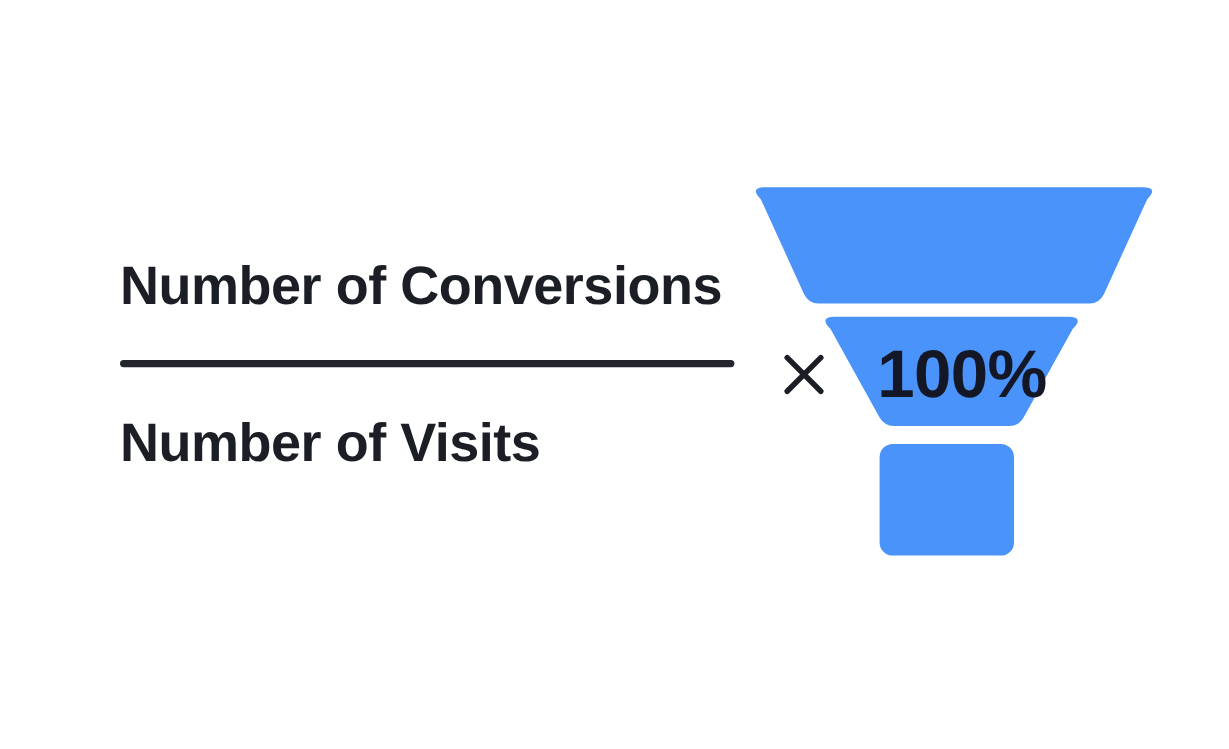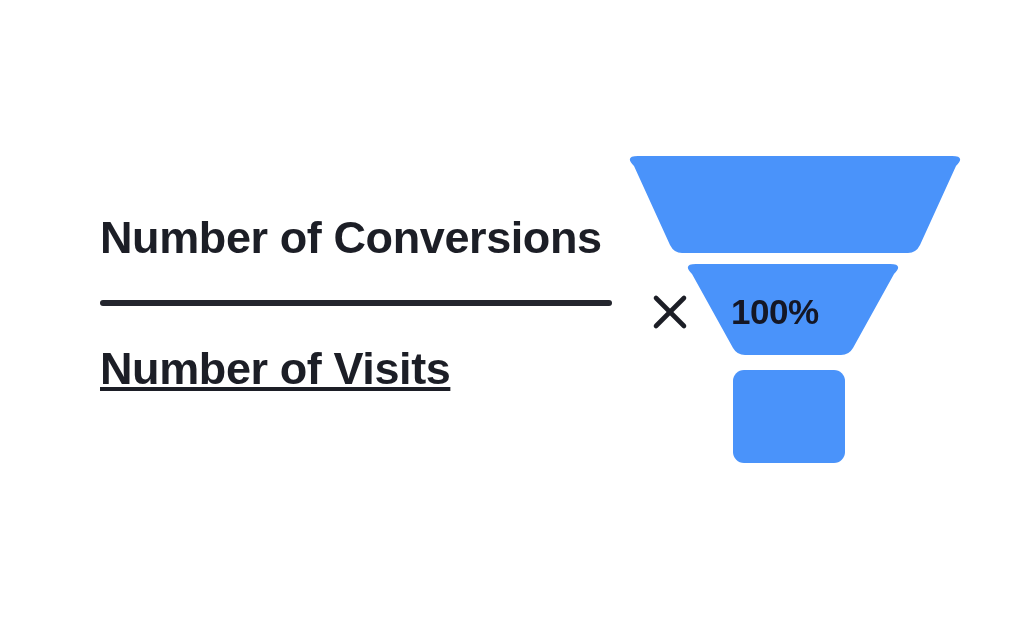--- a/index.html
+++ b/index.html
@@ -46,21 +46,20 @@
     color: #1c1e26;
     white-space: nowrap;
   }
 
   .fraction-numerator {
     top: 0px;
   }
 
   .fraction-denominator {
     top: 131px;
-    text-decoration: underline;
   }
 
   .fraction-bar {
     position: absolute;
     left: 0px;
     top: 88px;
     width: 512px;
     height: 6px;
     background: #24262e;
     border-radius: 3px;
@@ -94,21 +93,21 @@
 
   
   .funnel-percent-label {
     position: absolute;
     left: 731px;
     top: 287px;
     width: 130px;
     height: 50px;
     font-family: "Liberation Sans", sans-serif;
     font-weight: bold;
-    font-size: 35px;
+    font-size: 56px;
     line-height: 50px;
     letter-spacing: -0.5px;
     color: #141726;
     white-space: nowrap;
   }
 </style>
 </head>
 <body>
 
 <div id="canvas" style="background: rgb(255, 255, 255);">

